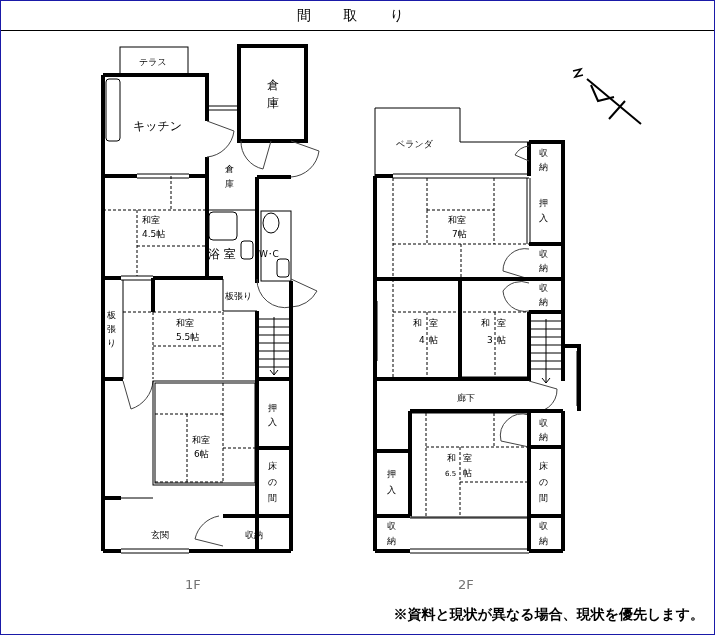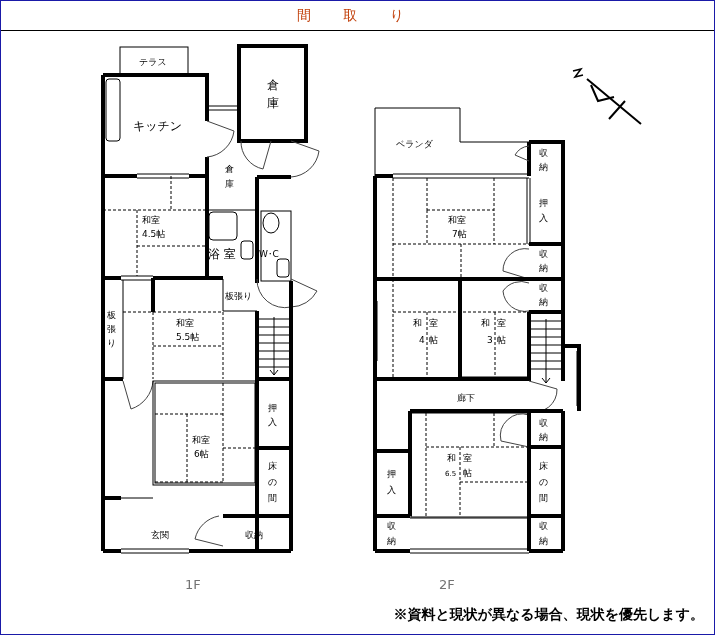--- a/index.html
+++ b/index.html
@@ -1,17 +1,17 @@
 <!DOCTYPE html>
 <html><head>
 <meta charset="utf-8">
 <style>
   html,body{margin:0;padding:0;background:#fff;}
   #frame{position:relative;width:713px;height:633px;border:1px solid #1a1aa8;background:#fff;overflow:hidden;}
-  #title-bar{position:absolute;left:0;top:0;width:713px;height:29px;border-bottom:1px solid #000;text-align:center;line-height:29px;font-family:"DejaVu Sans",sans-serif;font-size:14px;letter-spacing:14px;color:#c2410c;}
+  #title-bar{position:absolute;left:0;top:0;width:713px;height:29px;border-bottom:1px solid #000;text-align:center;line-height:29px;font-family:"DejaVu Sans",sans-serif;font-size:14px;letter-spacing:14px;color:#000000;}
   svg{position:absolute;left:0;top:0;}
   .lbl{font-family:"DejaVu Sans",sans-serif;font-size:12px;fill:#000;}
   .sm{font-size:9px;}
   .floor{position:absolute;font-family:"DejaVu Sans",sans-serif;font-size:13px;color:#737373;}
   #note{position:absolute;right:10px;bottom:10px;font-family:Liberation Mono, monospace;font-weight:bold;font-size:14px;color:#000;}
   .w{stroke:#000;stroke-width:4;fill:none;}
   .t{stroke:#000;stroke-width:1;fill:none;}
   .d{stroke:#000;stroke-width:1;stroke-dasharray:3,2;fill:none;}
   .arc{stroke:#444;stroke-width:1;fill:none;}
 </style>
@@ -180,15 +180,15 @@
     <text class="lbl sm" x="538" y="468">床</text>
     <text class="lbl sm" x="538" y="484">の</text>
     <text class="lbl sm" x="538" y="500">間</text>
     <text class="lbl sm" x="386" y="528">収</text>
     <text class="lbl sm" x="386" y="543">納</text>
     <text class="lbl sm" x="538" y="528">収</text>
     <text class="lbl sm" x="538" y="543">納</text>
   </svg>
 
   <div class="floor" style="left:184px;top:576px;">1F</div>
-  <div class="floor" style="left:438px;top:576px;">2F</div>
+  <div class="floor" style="left:457px;top:576px;">2F</div>
   <div id="note">※資料と現状が異なる場合、現状を優先します。</div>
 </div>
 
 </body></html>

